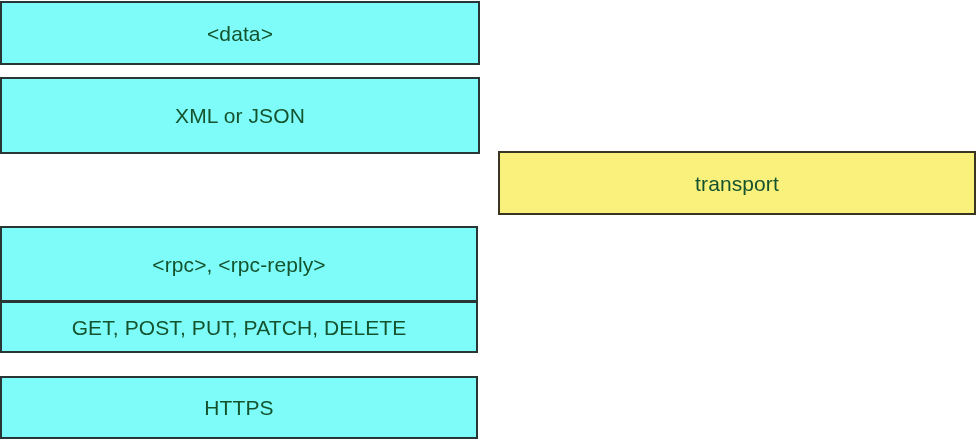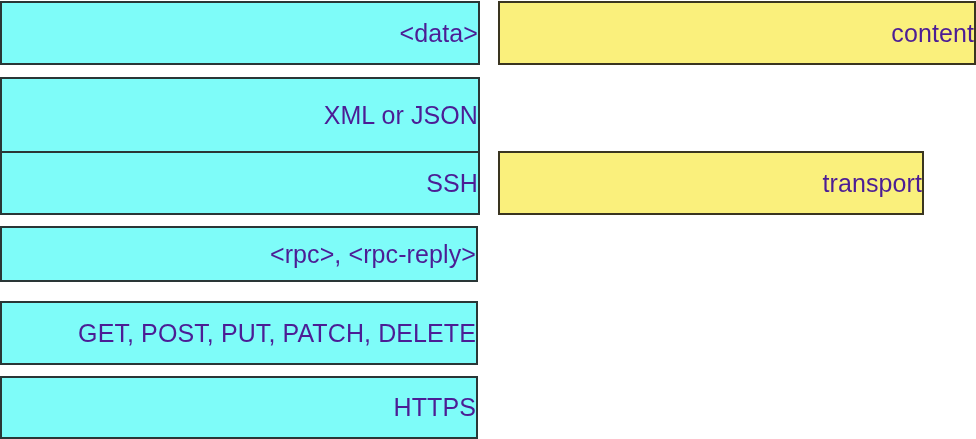--- a/index.html
+++ b/index.html
@@ -17,25 +17,25 @@
     position: relative;
     width: 976px;
     height: 439px;
     background: #ffffff;
   }
   .layer-box {
     position: absolute;
     box-sizing: border-box;
     display: flex;
     align-items: center;
-    justify-content: flex-end;
+    justify-content: center;
     border: 2px solid #2a3636;
-    font-size: 25px;
+    font-size: 21px;
     font-weight: 400;
-    color: #4c1d95;
+    color: #14532d;
     letter-spacing: 0.1px;
     line-height: 1;
     white-space: nowrap;
   }
   .protocol-box {
     background: #7efcf9;
     border-color: #2a3636;
   }
   .concept-box {
     background: #faf07c;
@@ -51,38 +51,32 @@
 <div id="diagram">
 
   <div class="layer-box protocol-box" style="left:0px; top:1px; width:480px; height:64px;">
     <span class="box-label">&lt;data&gt;</span>
   </div>
 
   <div class="layer-box protocol-box" style="left:0px; top:77px; width:480px; height:77px;">
     <span class="box-label">XML or JSON</span>
   </div>
 
-  <div class="layer-box protocol-box" style="left:0px; top:151px; width:480px; height:64px;">
-    <span class="box-label">SSH</span>
-  </div>
 
-  <div class="layer-box protocol-box" style="left:0px; top:226px; width:478px; height:56px;">
+  <div class="layer-box protocol-box" style="left:0px; top:226px; width:478px; height:76px;">
     <span class="box-label">&lt;rpc&gt;, &lt;rpc-reply&gt;</span>
   </div>
 
-  <div class="layer-box protocol-box" style="left:0px; top:301px; width:478px; height:64px;">
+  <div class="layer-box protocol-box" style="left:0px; top:301px; width:478px; height:52px;">
     <span class="box-label">GET, POST, PUT, PATCH, DELETE</span>
   </div>
 
   <div class="layer-box protocol-box" style="left:0px; top:376px; width:478px; height:63px;">
     <span class="box-label">HTTPS</span>
   </div>
 
-  <div class="layer-box concept-box" style="left:498px; top:1px; width:478px; height:64px;">
-    <span class="box-label">content</span>
-  </div>
 
 
-  <div class="layer-box concept-box" style="left:498px; top:151px; width:426px; height:64px;">
+  <div class="layer-box concept-box" style="left:498px; top:151px; width:478px; height:64px;">
     <span class="box-label">transport</span>
   </div>
 
 </div>
 
 </body></html>

